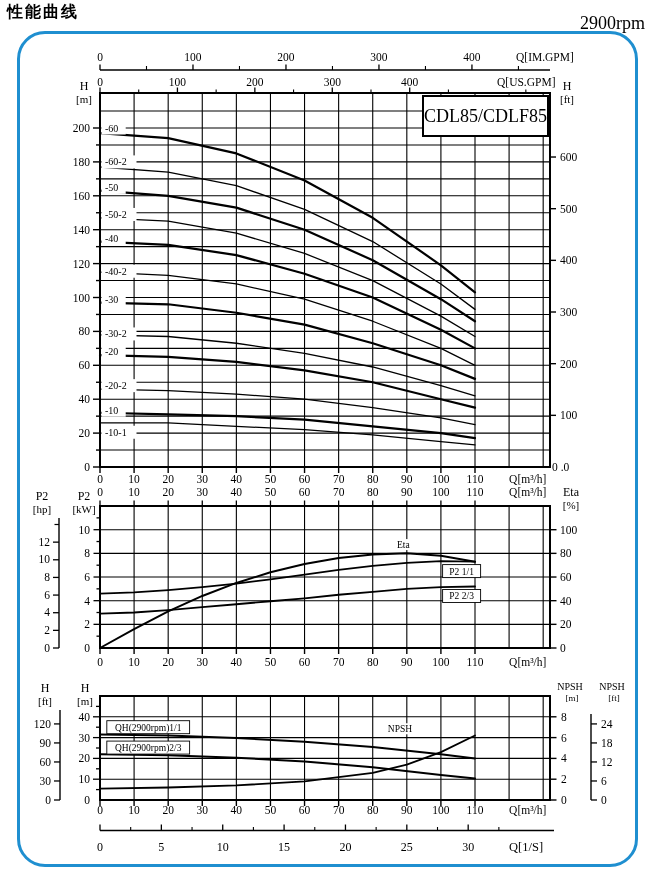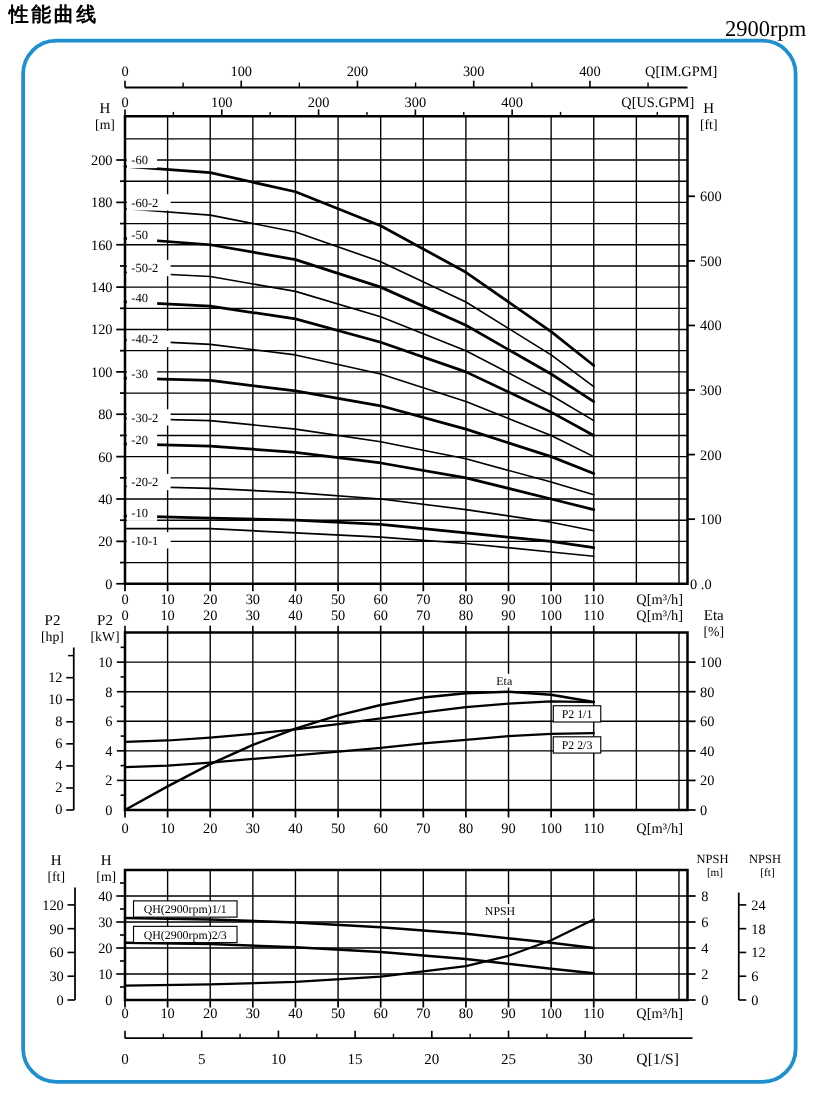--- a/index.html
+++ b/index.html
@@ -511,13 +511,14 @@
           <text x="601" y="765.96096" font-size="11.5" text-anchor="start">12</text>
           <line x1="591" y1="742.94144" x2="597" y2="742.94144" stroke="#000" stroke-width="1.3"></line>
           <text x="601" y="746.94144" font-size="11.5" text-anchor="start">18</text>
           <line x1="591" y1="723.92192" x2="597" y2="723.92192" stroke="#000" stroke-width="1.3"></line>
           <text x="601" y="727.92192" font-size="11.5" text-anchor="start">24</text>
           <text x="612" y="690" font-size="10" text-anchor="middle">NPSH</text>
           <text x="614" y="701" font-size="9" text-anchor="middle">[ft]</text>
         </g>
       </g>
     </svg>
+  <div id="model-box">CDL85/CDLF85</div>
 </div>
 
 </body></html>

